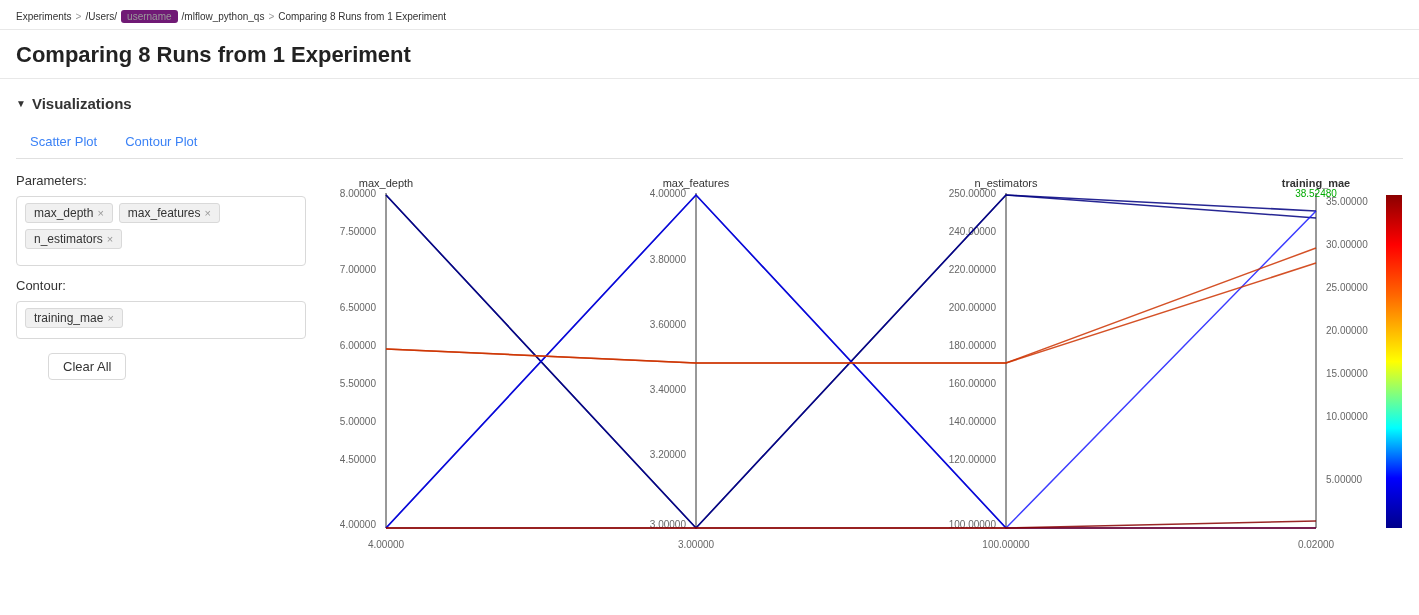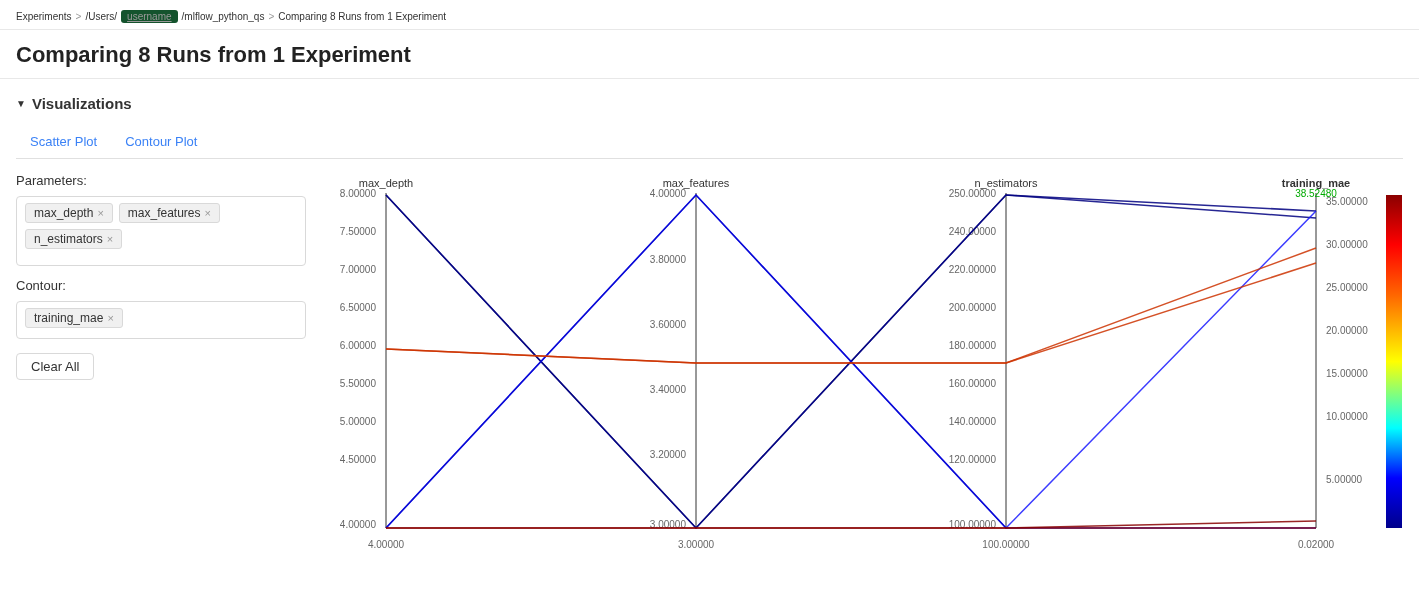--- a/index.html
+++ b/index.html
@@ -2,21 +2,21 @@
 <html><head>
   <meta charset="utf-8">
   <style>
     * { box-sizing: border-box; margin: 0; padding: 0; }
     body { font-family: -apple-system, BlinkMacSystemFont, 'Segoe UI', sans-serif; font-size: 13px; color: #333; background: #fff; }
 
     .breadcrumb { display: flex; align-items: center; gap: 4px; padding: 10px 16px 6px; font-size: 10px; color: #666; border-bottom: 1px solid #e8e8e8; }
     .breadcrumb-sep { color: #999; }
     .breadcrumb-link { color: #333; cursor: pointer; }
     .breadcrumb-current { color: #333; font-weight: 400; }
-    .breadcrumb-user { color: #999; background: #14532d; border-radius: 3px; padding: 1px 6px; text-decoration: underline; }
+    .breadcrumb-user { color: #999; background: #701a75; border-radius: 3px; padding: 1px 6px; }
 
     .page-title { padding: 12px 16px 10px; font-size: 22px; font-weight: 600; color: #222; border-bottom: 1px solid #e8e8e8; }
 
     .content { display: flex; flex-direction: column; padding: 0 16px; }
 
     .visualizations-section { margin-top: 16px; }
     .section-header { display: flex; align-items: center; gap: 6px; font-size: 15px; font-weight: 700; margin-bottom: 14px; cursor: pointer; }
     .section-header .chevron { font-size: 10px; color: #333; }
 
     .tabs { display: flex; border-bottom: 1px solid #e0e0e0; margin-bottom: 14px; }
@@ -24,21 +24,21 @@
     .tab.active { color: #1890ff; border-bottom: 2px solid #1890ff; font-weight: 500; }
 
     .main-layout { display: flex; gap: 0; }
 
     .sidebar { width: 310px; min-width: 310px; padding-right: 20px; }
     .sidebar-label { font-size: 13px; font-weight: 400; margin-bottom: 8px; color: #333; }
     .tag-box { border: 1px solid #d9d9d9; border-radius: 4px; padding: 6px 8px; min-height: 70px; display: flex; flex-wrap: wrap; gap: 6px; align-content: flex-start; margin-bottom: 12px; }
     .tag { display: inline-flex; align-items: center; gap: 4px; background: #f0f0f0; border: 1px solid #d9d9d9; border-radius: 3px; padding: 2px 8px; font-size: 12px; color: #333; }
     .tag-x { cursor: pointer; color: #999; font-size: 11px; }
     .metrics-tag-box { border: 1px solid #d9d9d9; border-radius: 4px; padding: 6px 8px; min-height: 38px; display: flex; flex-wrap: wrap; gap: 6px; align-content: flex-start; margin-bottom: 14px; }
-    .clear-btn { border: 1px solid #d9d9d9; border-radius: 4px; padding: 5px 14px; font-size: 13px; background: #fff; cursor: pointer; color: #333; }
+    .clear-btn { border: 1px solid #d9d9d9; border-radius: 4px; padding: 5px 14px; font-size: 13px; background: #fff; cursor: pointer; color: #333; margin-left: 32px; }
 
     .chart-area { flex: 1; position: relative; overflow: hidden; }
 
     .axis-label { font-size: 11px; fill: #333; }
   </style>
 </head>
 <body>
 
 <div class="breadcrumb">
   <span class="breadcrumb-link">Experiments</span>

